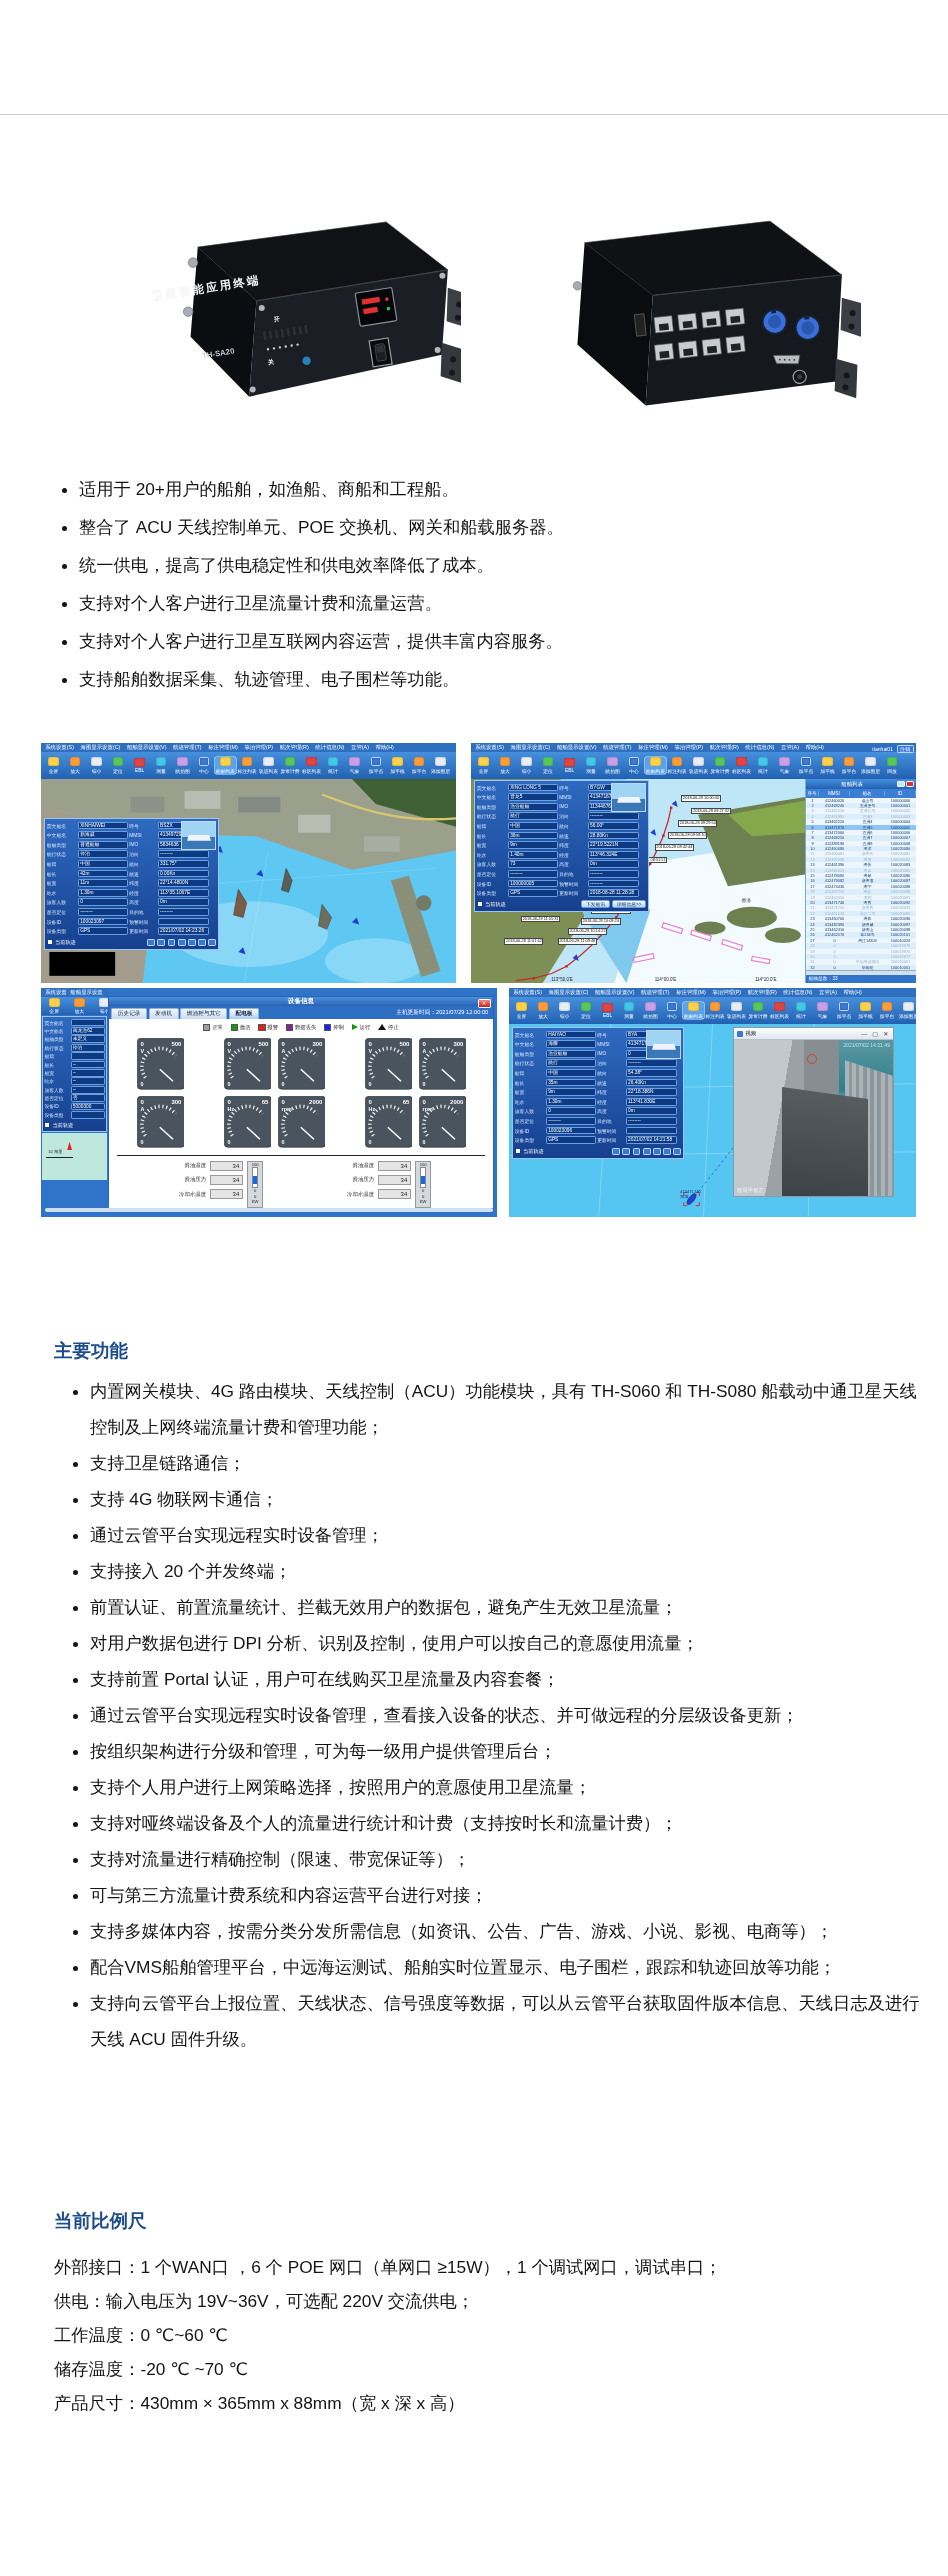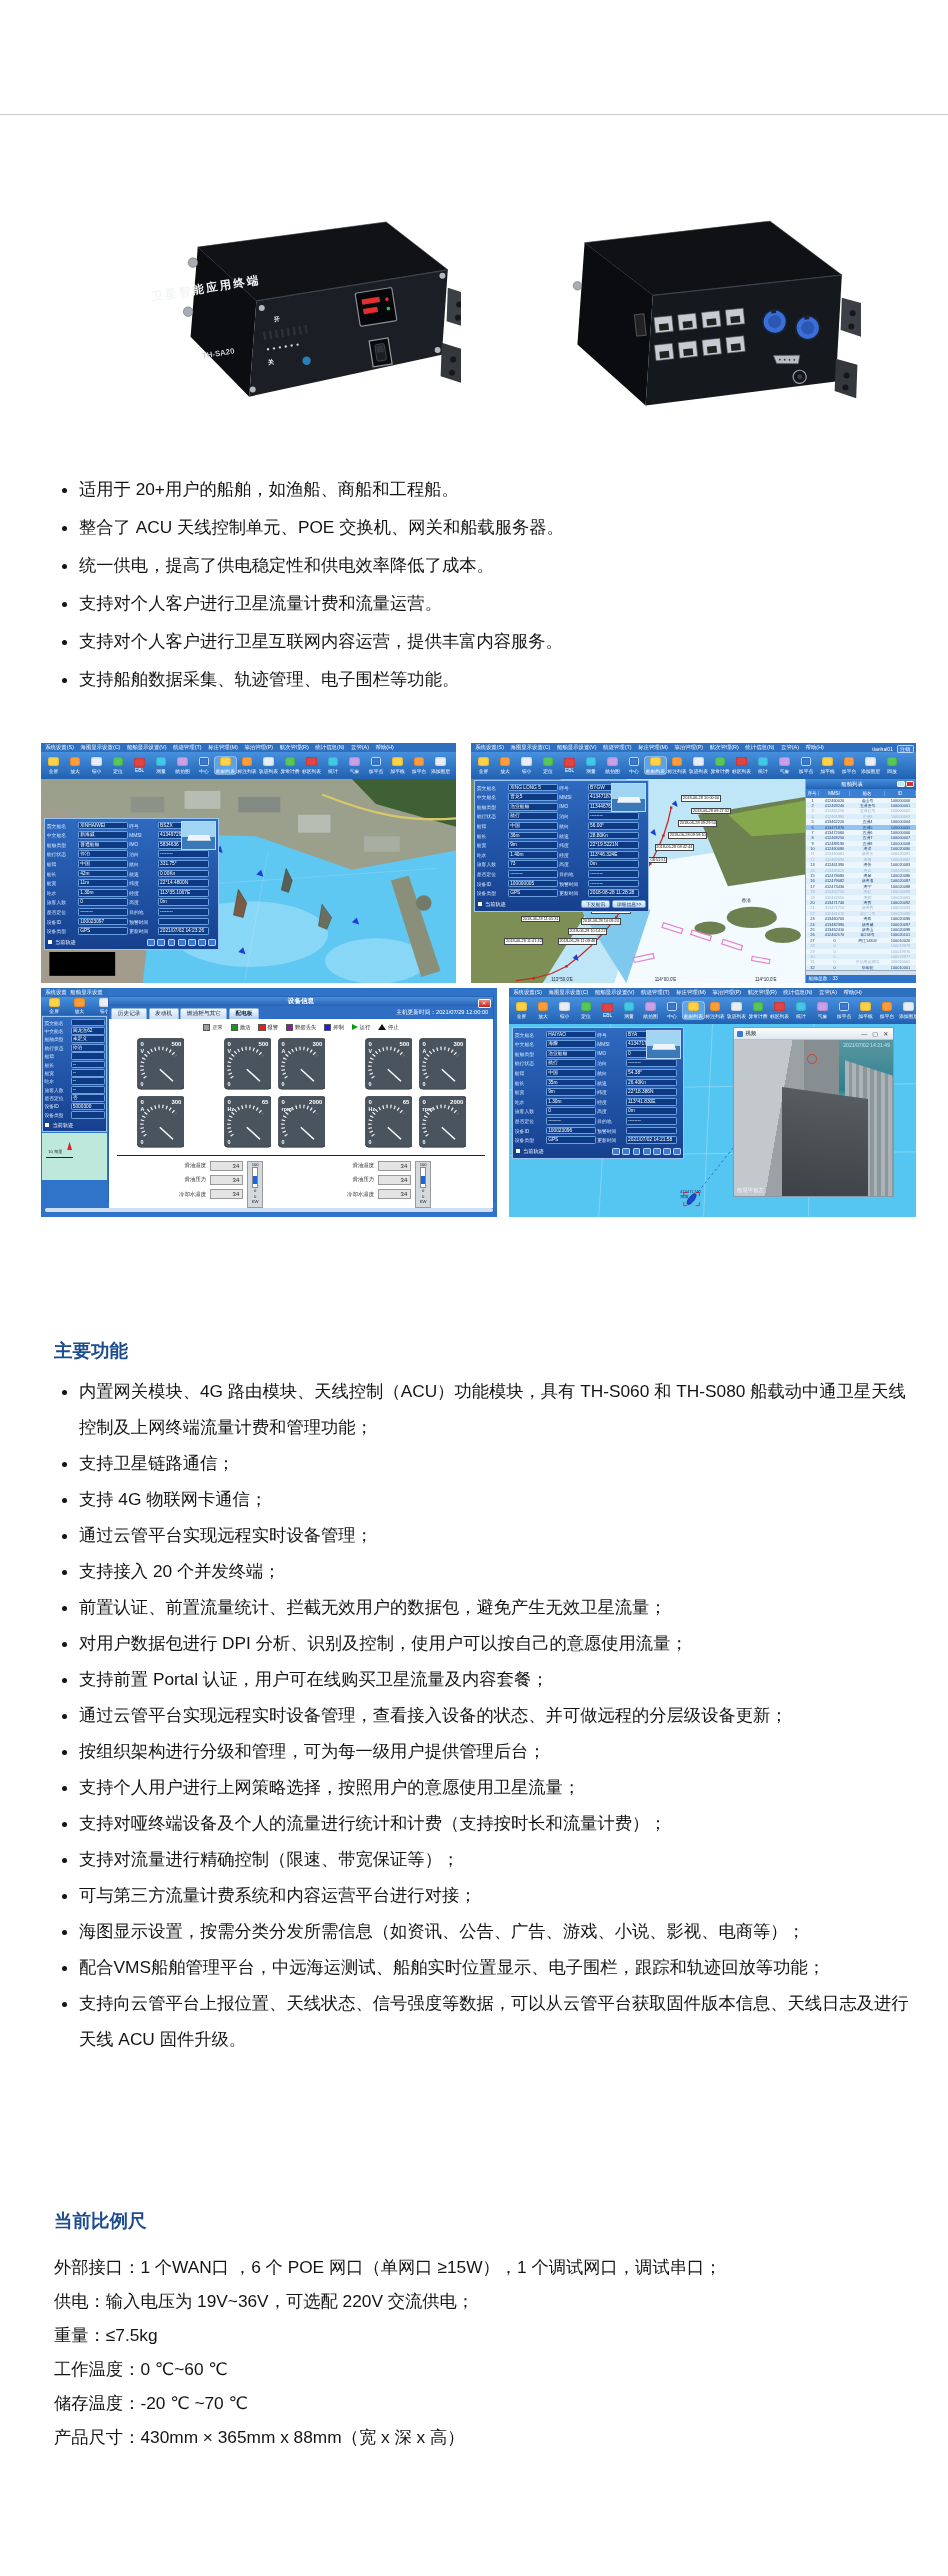--- a/index.html
+++ b/index.html
@@ -24,21 +24,21 @@
   .devA-model { left:88px; top:139px; font-size:7.8px; color:#c9ced4; transform:rotate(-9deg); }
   .devA-on  { left:160px; top:105px; font-size:6px; transform:rotate(-9deg); }
   .devA-off { left:154px; top:148px; font-size:6px; transform:rotate(-9deg); }
 
   
   .doc-list { margin:0; padding:0 0 0 26px; list-style:disc; }
   .doc-list li { font-size:17.3px; color:#141414; }
   .features { position:absolute; left:53px; top:470px; width:801px; }
   .features li { line-height:38px; }
   .sec-head { position:absolute; font-size:18.5px; font-weight:bold; color:#1D4C8E; }
-  .functions { position:absolute; left:53px; top:1373px; width:866px; }
+  .functions { position:absolute; left:64px; top:1373px; width:866px; }
   .functions li { line-height:36px; }
   .phys { position:absolute; left:54px; top:2250px; width:849px; }
   .phys-line { font-size:17.3px; line-height:34px; color:#141414; }
 
   
   .shot { position:absolute; overflow:hidden; background:#cfe2f4; }
   .mbar { position:relative; height:9px; background:#2e6fc0; display:flex; align-items:center;
           gap:6.6px; padding:0 4.2px; overflow:hidden; }
   .mitem { color:#fff; font-size:5.4px; white-space:nowrap; }
   .tbar { position:relative; height:27px; background:linear-gradient(#4690de,#2261b2);
@@ -1546,30 +1546,29 @@
       <li>支持接入 20 个并发终端；</li>
       <li>前置认证、前置流量统计、拦截无效用户的数据包，避免产生无效卫星流量；</li>
       <li>对用户数据包进行 DPI 分析、识别及控制，使用户可以按自己的意愿使用流量；</li>
       <li>支持前置 Portal 认证，用户可在线购买卫星流量及内容套餐；</li>
       <li>通过云管平台实现远程实时设备管理，查看接入设备的状态、并可做远程的分层级设备更新；</li>
       <li>按组织架构进行分级和管理，可为每一级用户提供管理后台；</li>
       <li>支持个人用户进行上网策略选择，按照用户的意愿使用卫星流量；</li>
       <li>支持对哑终端设备及个人的流量进行统计和计费（支持按时长和流量计费）；</li>
       <li>支持对流量进行精确控制（限速、带宽保证等）；</li>
       <li>可与第三方流量计费系统和内容运营平台进行对接；</li>
-      <li>海图显示设置，按需分类分发所需信息（如资讯、公告、广告、游戏、小说、影视、电商等）；</li>
+      <li>支持多媒体内容，按需分类分发所需信息（如资讯、公告、广告、游戏、小说、影视、电商等）；</li>
       <li>配合VMS船舶管理平台，中远海运测试、船舶实时位置显示、电子围栏，跟踪和轨迹回放等功能；</li>
       <li>支持向云管平台上报位置、天线状态、信号强度等数据，可以从云管平台获取固件版本信息、天线日志及进行天线 ACU 固件升级。</li>
     </ul>
 
   <div class="sec-head" style="left:54px;top:2208px;">当前比例尺</div>
   <div class="phys">
 
   <div class="phys-line">外部接口：1 个WAN口 ，6 个 POE 网口（单网口 ≥15W），1 个调试网口，调试串口；</div>
       <div class="phys-line">供电：输入电压为 19V~36V，可选配 220V 交流供电；</div>
-      <div class="phys-line">重量：≤7.5kg</div>
       <div class="phys-line">工作温度：0 ℃~60 ℃</div>
       <div class="phys-line">储存温度：-20 ℃ ~70 ℃</div>
       <div class="phys-line">产品尺寸：430mm × 365mm x 88mm（宽 x 深 x 高）</div>
     </div>
 
 </div>
 
 
 </body></html>

